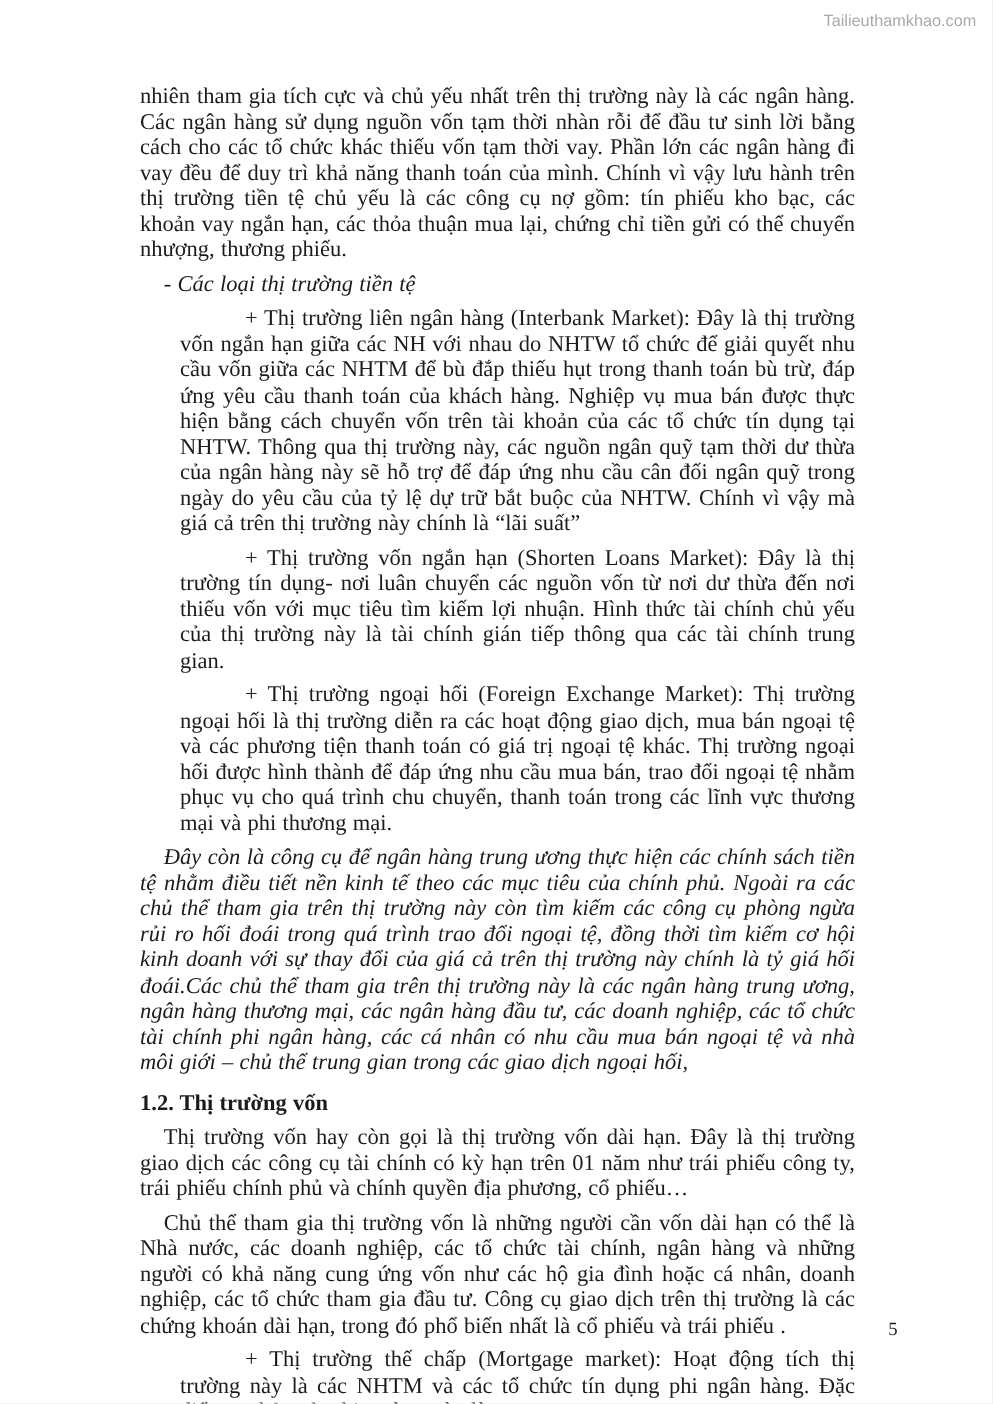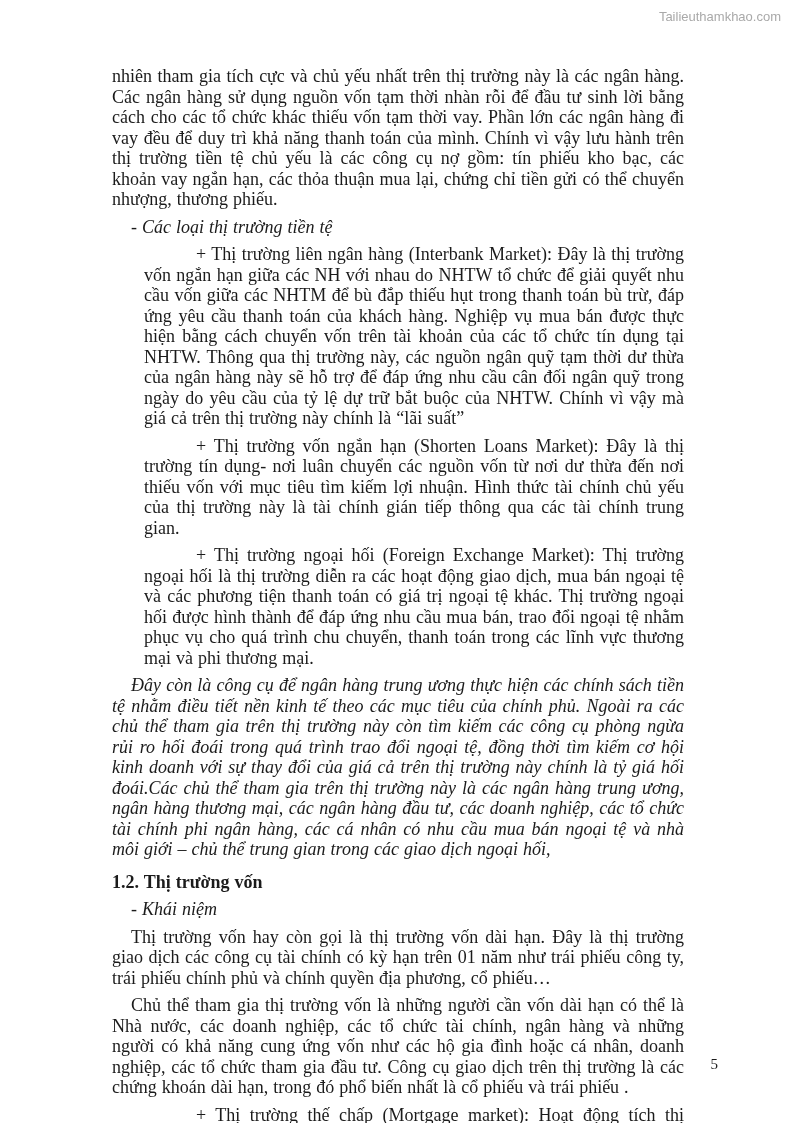--- a/index.html
+++ b/index.html
@@ -65,21 +65,20 @@
     <p class="p indent-lg">+ Thị trường liên ngân hàng (Interbank Market): Đây là thị trường vốn ngắn hạn giữa các NH với nhau do NHTW tổ chức để giải quyết nhu cầu vốn giữa các NHTM để bù đắp thiếu hụt trong thanh toán bù trừ, đáp ứng yêu cầu thanh toán của khách hàng. Nghiệp vụ mua bán được thực hiện bằng cách chuyển vốn trên tài khoản của các tổ chức tín dụng tại NHTW. Thông qua thị trường này, các nguồn ngân quỹ tạm thời dư thừa của ngân hàng này sẽ hỗ trợ để đáp ứng nhu cầu cân đối ngân quỹ trong ngày do yêu cầu của tỷ lệ dự trữ bắt buộc của NHTW. Chính vì vậy mà giá cả trên thị trường này chính là “lãi suất”</p>
 
     <p class="p indent-lg">+ Thị trường vốn ngắn hạn (Shorten Loans Market): Đây là thị trường tín dụng- nơi luân chuyển các nguồn vốn từ nơi dư thừa đến nơi thiếu vốn với mục tiêu tìm kiếm lợi nhuận. Hình thức tài chính chủ yếu của thị trường này là tài chính gián tiếp thông qua các tài chính trung gian.</p>
 
     <p class="p indent-lg">+ Thị trường ngoại hối (Foreign Exchange Market): Thị trường ngoại hối là thị trường diễn ra các hoạt động giao dịch, mua bán ngoại tệ và các phương tiện thanh toán có giá trị ngoại tệ khác. Thị trường ngoại hối được hình thành để đáp ứng nhu cầu mua bán, trao đổi ngoại tệ nhằm phục vụ cho quá trình chu chuyển, thanh toán trong các lĩnh vực thương mại và phi thương mại.</p>
 
     <p class="p indent-sm">Đây còn là công cụ để ngân hàng trung ương thực hiện các chính sách tiền tệ nhằm điều tiết nền kinh tế theo các mục tiêu của chính phủ. Ngoài ra các chủ thể tham gia trên thị trường này còn tìm kiếm các công cụ phòng ngừa rủi ro hối đoái trong quá trình trao đổi ngoại tệ, đồng thời tìm kiếm cơ hội kinh doanh với sự thay đổi của giá cả trên thị trường này chính là tỷ giá hối đoái.Các chủ thể tham gia trên thị trường này là các ngân hàng trung ương, ngân hàng thương mại, các ngân hàng đầu tư, các doanh nghiệp, các tổ chức tài chính phi ngân hàng, các cá nhân có nhu cầu mua bán ngoại tệ và nhà môi giới – chủ thể trung gian trong các giao dịch ngoại hối,</p>
 
     <p class="p heading">1.2. Thị trường vốn</p>
 
-    <p class="p indent-sm">- Khái niệm</p>
 
     <p class="p indent-md">Thị trường vốn hay còn gọi là thị trường vốn dài hạn. Đây là thị trường giao dịch các công cụ tài chính có kỳ hạn trên 01 năm như trái phiếu công ty, trái phiếu chính phủ và chính quyền địa phương, cổ phiếu…</p>
 
     <p class="p indent-md">Chủ thể tham gia thị trường vốn là những người cần vốn dài hạn có thể là Nhà nước, các doanh nghiệp, các tổ chức tài chính, ngân hàng và những người có khả năng cung ứng vốn như các hộ gia đình hoặc cá nhân, doanh nghiệp, các tổ chức tham gia đầu tư. Công cụ giao dịch trên thị trường là các chứng khoán dài hạn, trong đó phổ biến nhất là cổ phiếu và trái phiếu .</p>
 
 
     <p class="p indent-lg">+ Thị trường thế chấp (Mortgage market): Hoạt động tích thị trường này là các NHTM và các tổ chức tín dụng phi ngân hàng. Đặc điểm cơ bản của thị trường này là</p>
   </div>
 
   <div class="page-number">5</div>

